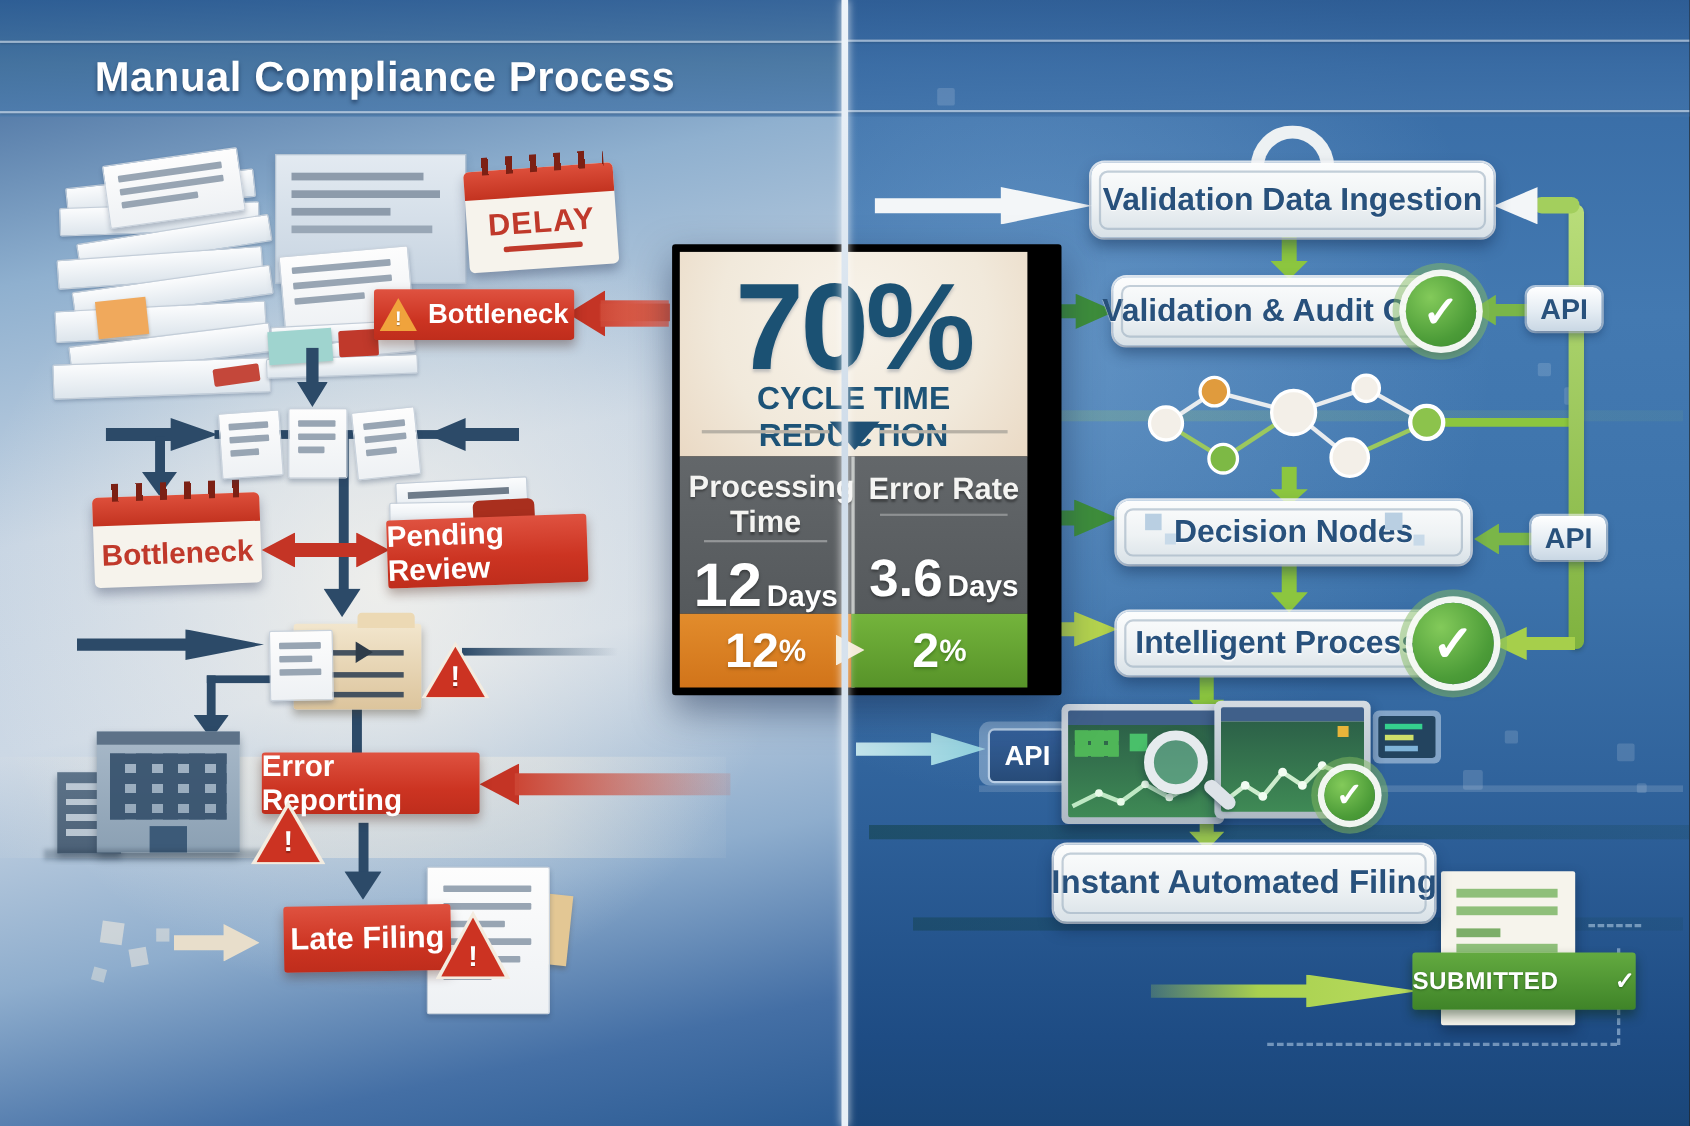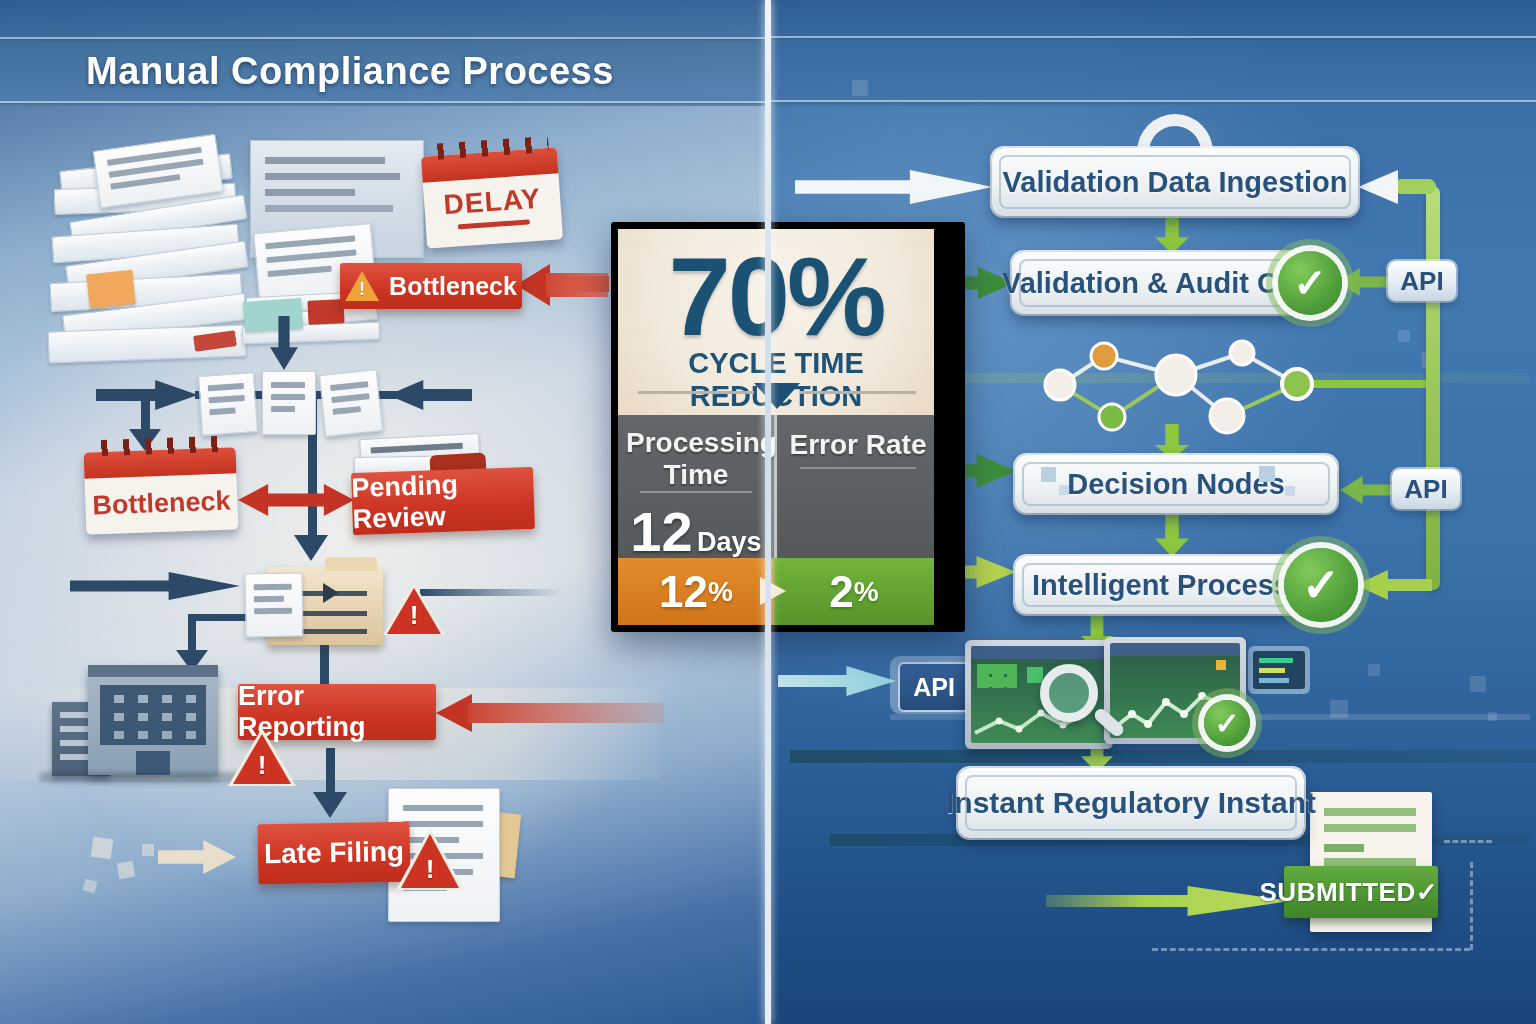--- a/index.html
+++ b/index.html
@@ -400,31 +400,31 @@
   <div class="abs" style="left:1248px;top:646px;width:62px;height:48px;background:rgba(185,207,228,.6);border-radius:6px;padding:5px;box-sizing:border-box;z-index:7;">
     <div style="width:100%;height:100%;background:#23445f;border-radius:3px;position:relative;">
       <i style="position:absolute;left:6px;top:7px;width:34px;height:5px;background:#35d08e;"></i>
       <i style="position:absolute;left:6px;top:17px;width:26px;height:5px;background:#cfe06a;"></i>
       <i style="position:absolute;left:6px;top:27px;width:30px;height:5px;background:#7fb4d9;"></i>
     </div>
   </div>
   <div class="ar-d abs" style="left:1081px;top:733px;width:32px;height:40px;background:#9ecb4f;z-index:5;"></div>
 
   <div class="stepbox abs" style="left:958px;top:768px;width:346px;height:70px;">
-    <span class="steplabel" style="font-size:30px;">Instant Regulatory Instant</span>
+    <span class="steplabel" style="font-size:30px;">Instant Automated Filing</span>
   </div>
 
   <div class="abs" style="left:1310px;top:792px;width:122px;height:140px;background:#f6f4ec;border-radius:2px;box-shadow:0 6px 12px rgba(10,30,60,.45);z-index:9;">
     <i style="position:absolute;left:14px;top:16px;width:92px;height:8px;background:#8fbf7a;"></i>
     <i style="position:absolute;left:14px;top:32px;width:92px;height:8px;background:#8fbf7a;"></i>
     <i style="position:absolute;left:14px;top:52px;width:40px;height:8px;background:#7cae68;"></i>
     <i style="position:absolute;left:14px;top:66px;width:92px;height:8px;background:#8fbf7a;"></i>
   </div>
   <div class="ar-r abs" style="left:1046px;top:886px;width:244px;height:30px;background:linear-gradient(90deg,rgba(168,208,79,.25),#a8d04f 40%,#b9dc5e);z-index:10;"></div>
-  <div class="abs" style="left:1284px;top:866px;width:154px;height:52px;background:linear-gradient(180deg,#63aa40,#3f8428);border-radius:3px;box-shadow:0 5px 10px rgba(10,40,10,.45);display:flex;align-items:center;justify-content:flex-end;color:#fff;font-size:26px;letter-spacing:.5px;z-index:11;text-shadow:0 1px 2px rgba(0,40,0,.4);">
+  <div class="abs" style="left:1284px;top:866px;width:203px;height:52px;background:linear-gradient(180deg,#63aa40,#3f8428);border-radius:3px;box-shadow:0 5px 10px rgba(10,40,10,.45);display:flex;align-items:center;justify-content:space-between;color:#fff;font-size:22px;letter-spacing:.5px;z-index:11;text-shadow:0 1px 2px rgba(0,40,0,.4);">
     <span>SUBMITTED</span>
       <span>✓</span>
   </div>
   <div class="dash-h abs" style="left:1444px;top:840px;width:48px;"></div>
   <div class="dash-v abs" style="left:1470px;top:862px;height:88px;"></div>
   <div class="dash-h abs" style="left:1152px;top:948px;width:318px;"></div>
 
   <div class="abs" style="left:545px;top:276px;width:64px;height:16px;background:linear-gradient(90deg,rgba(214,85,63,.2),#d6553f);z-index:39;"></div>
   <div class="abs" style="left:611px;top:222px;width:354px;height:410px;background:#000000;border-radius:3px;box-shadow:0 14px 34px rgba(20,40,75,.5);z-index:40;">
 
@@ -439,20 +439,24 @@
     <div class="abs" style="left:7px;top:193px;width:316px;height:143px;background:linear-gradient(180deg,#63676a,#55595c);">
       <div class="abs" style="left:156px;top:0;width:3px;height:210px;background:#cfd2d0;opacity:.85;"></div>
       <div class="abs" style="left:8px;top:12px;width:140px;text-align:center;font-size:28px;line-height:1.15;color:#f4f4f2;text-shadow:0 2px 2px rgba(0,0,0,.35);">Processing Time</div>
       <div class="abs" style="left:164px;top:14px;width:152px;text-align:center;font-size:28px;color:#f4f4f2;text-shadow:0 2px 2px rgba(0,0,0,.35);">Error Rate</div>
       <div class="abs" style="left:22px;top:76px;width:112px;height:2px;background:rgba(255,255,255,.35);"></div>
       <div class="abs" style="left:182px;top:52px;width:116px;height:2px;background:rgba(255,255,255,.3);"></div>
       <div class="abs" style="left:8px;top:84px;width:140px;text-align:center;color:#fff;text-shadow:0 2px 3px rgba(0,0,0,.4);">
         <span style="font-size:56px;">12</span>
         <span style="font-size:27px;">Days</span>
       </div>
+      <div class="abs" style="left:164px;top:84px;width:152px;text-align:center;color:#fff;text-shadow:0 2px 3px rgba(0,0,0,.4);">
+        <span style="font-size:48px;">3.6</span>
+        <span style="font-size:27px;">Days</span>
+      </div>
     </div>
 
     <div class="abs" style="left:7px;top:336px;width:316px;height:67px;">
       <div class="abs" style="left:0;top:0;width:156px;height:67px;background:linear-gradient(180deg,#e28c2c,#d1741a);display:flex;align-items:center;justify-content:center;color:#fff;text-shadow:0 2px 3px rgba(90,50,0,.4);">
         <span style="font-size:44px;">12</span>
         <span style="font-size:28px;">%</span>
       </div>
       <div class="abs" style="left:156px;top:0;width:160px;height:67px;background:linear-gradient(180deg,#74b43c,#579329);display:flex;align-items:center;justify-content:center;color:#fff;text-shadow:0 2px 3px rgba(20,70,0,.4);">
         <span style="font-size:44px;">2</span>
         <span style="font-size:28px;">%</span>

